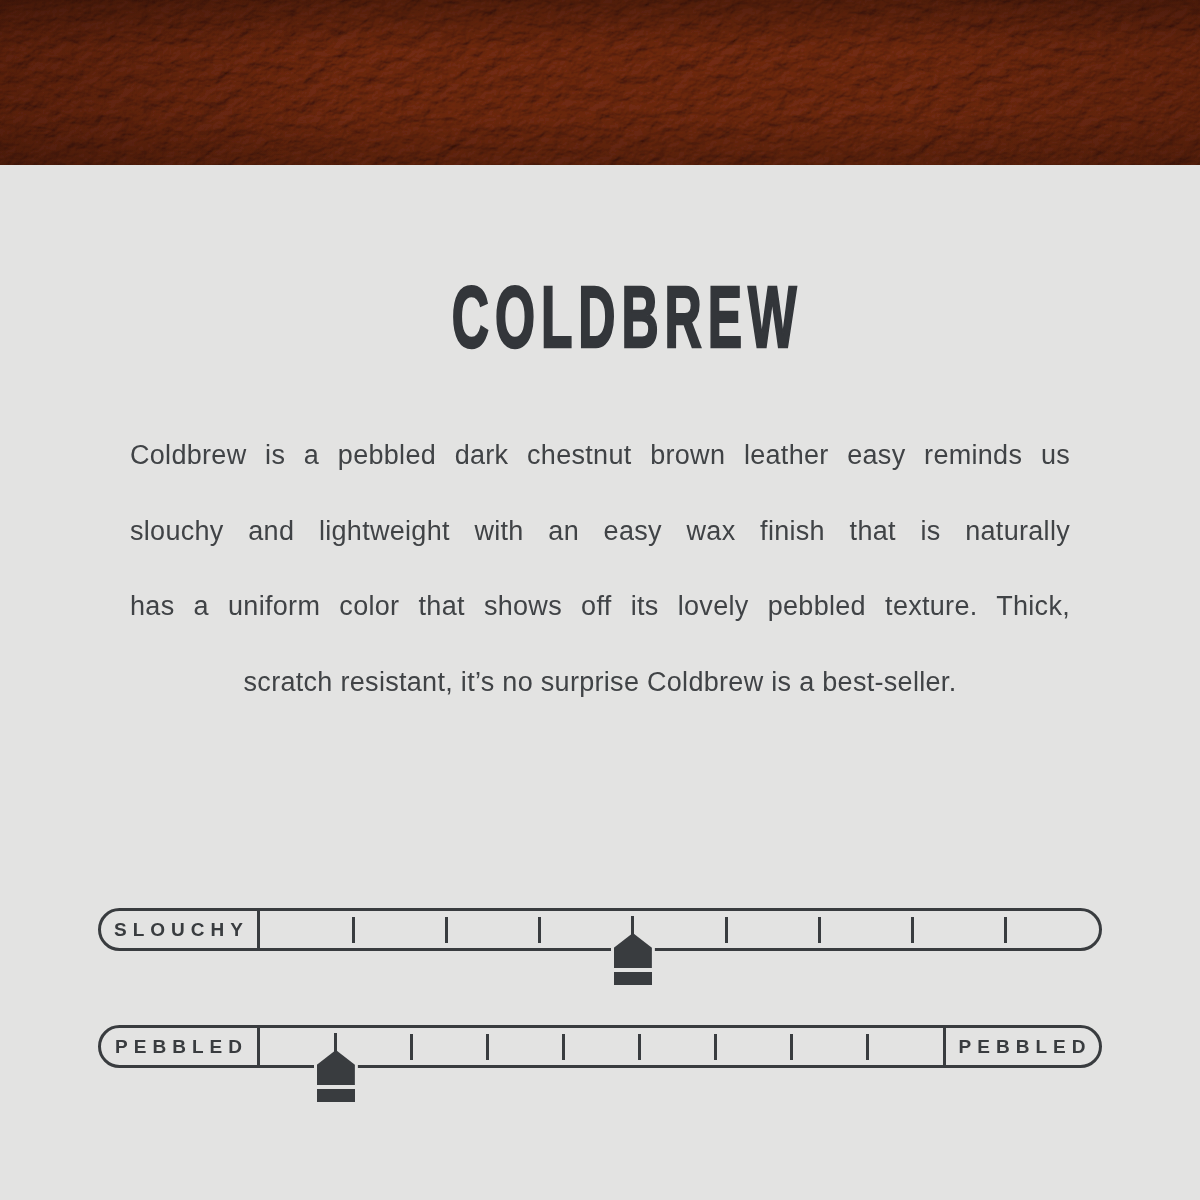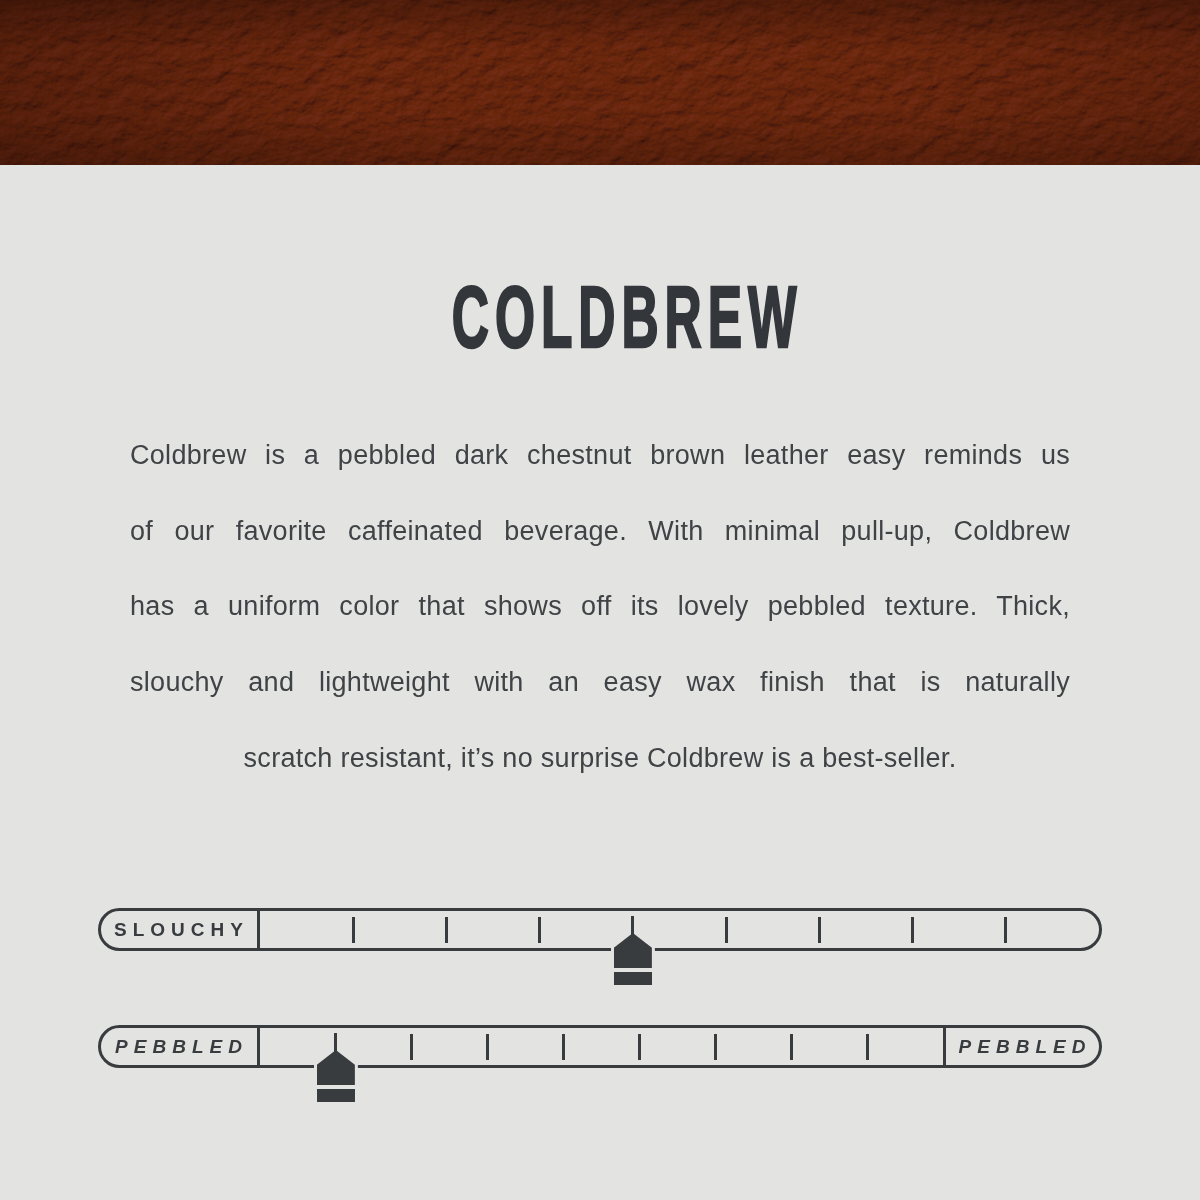--- a/index.html
+++ b/index.html
@@ -45,21 +45,21 @@
   }
   .desc-line.last{text-align:right;text-align-last:center;}
 
   
   .scale{
     position:absolute;left:98px;width:1004px;height:43px;
     border:3px solid var(--ink);border-radius:21.5px;
     display:flex;align-items:stretch;
   }
   .scale-1{top:908px;}
-  .scale-2{top:1025px;font-style:italic;}
+  .scale-2{top:1025px;}
   .scale-cap{
     line-height:37px;font-size:19px;font-weight:bold;letter-spacing:6px;
     padding-left:5px;text-align:center;color:var(--ink);flex:0 0 auto;
   }
   .scale-cap.left{width:159px;border-right:3px solid var(--ink);}
   .scale-cap.right{width:156px;border-left:3px solid var(--ink);}
   .scale-track{position:relative;flex:1 1 auto;}
   .tick{
     position:absolute;top:50%;transform:translateY(-50%);
     width:3px;height:26px;margin-left:-1.5px;background:var(--ink);z-index:1;
@@ -108,23 +108,22 @@
       <rect width="1200" height="165" fill="url(#shadeH)"></rect>
     </svg>
   </div>
 
   <div class="title-wrap">
     <h1 class="title">COLDBREW</h1>
   </div>
 
   <div class="desc">
     <div class="desc-line">Coldbrew is a pebbled dark chestnut brown leather easy reminds us</div>
-    <div class="desc-line">of our favorite caffeinated beverage.  With minimal pull-up, Coldbrew</div>
+    <div class="desc-line">slouchy and lightweight with an easy wax finish that is naturally</div>
     <div class="desc-line">has a uniform color that shows off its lovely pebbled texture.  Thick,</div>
-    <div class="desc-line">slouchy and lightweight with an easy wax finish that is naturally</div>
     <div class="desc-line last">scratch resistant, it’s no surprise Coldbrew is a best-seller.</div>
   </div>
 
   <div class="scale scale-1">
     <div class="scale-cap left">SLOUCHY</div>
     <div class="scale-track">
       <div class="marker" style="left: 44.4444%;">
         <div class="stem"></div>
         <div class="head-halo pent"></div>
         <div class="head pent"></div>

